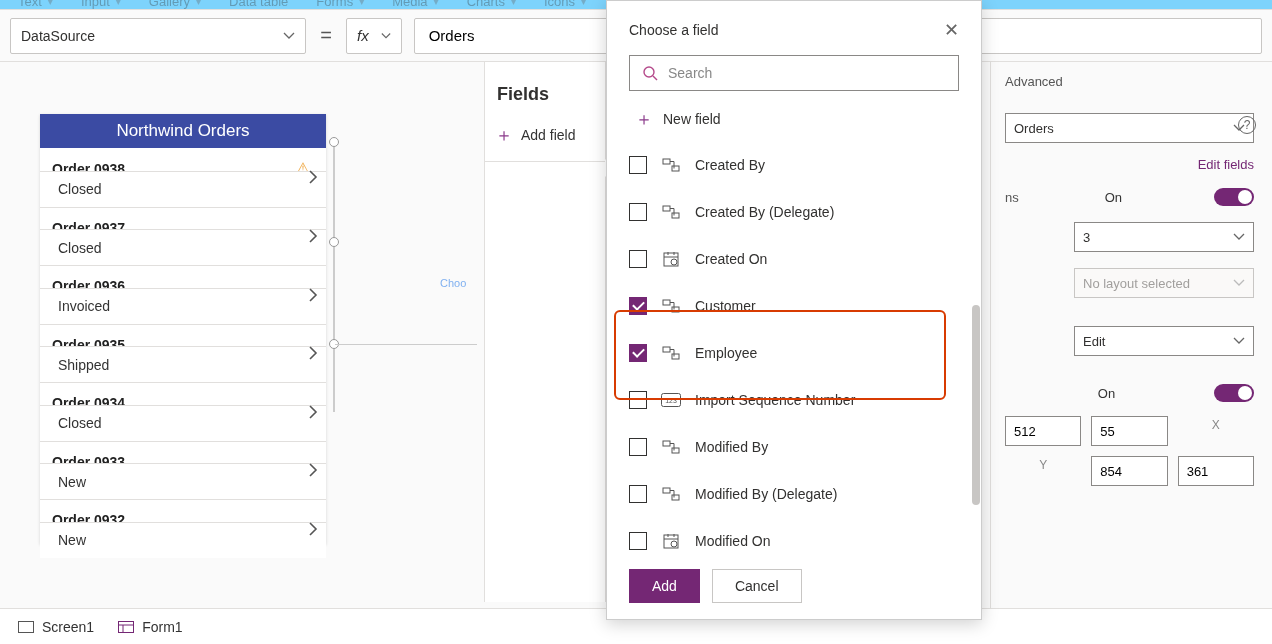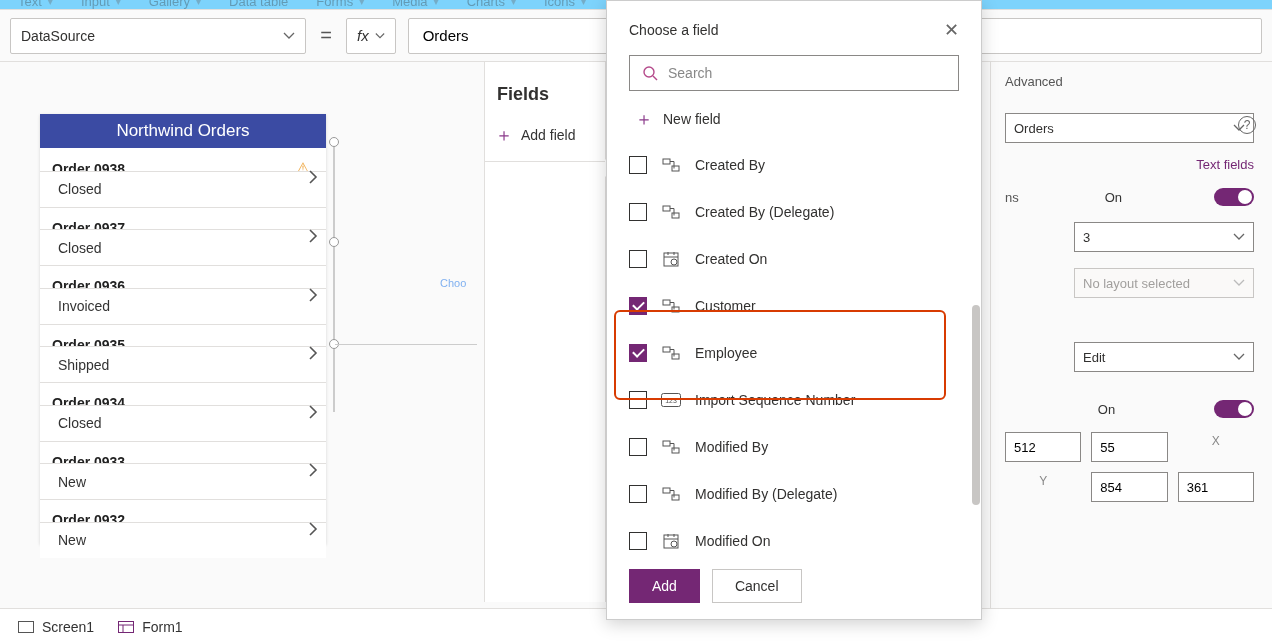--- a/index.html
+++ b/index.html
@@ -4,21 +4,21 @@
 <style>
   *{box-sizing:border-box;margin:0;padding:0;font-family:"Segoe UI",Arial,sans-serif}
   body{width:1272px;height:644px;overflow:hidden;background:#f3f2f1;color:#323130;position:relative}
   .ribbon{height:10px;width:100%;background:#7dd3fc;border-bottom:1px solid #e1dfdd;display:flex;align-items:flex-end;gap:28px;padding:0 18px;font-size:13px;color:#333;overflow:hidden}
   .ribbon .ritem{display:flex;align-items:center;gap:6px;color:#333;opacity:.35}
   .ribbon .chev{font-size:10px;color:#666}
 
   .fxrow{height:52px;background:#fafafa;border-bottom:1px solid #e1dfdd;display:flex;align-items:center;padding:8px 10px;gap:12px}
   .propdd{width:296px;height:36px;border:1px solid #c8c6c4;border-radius:2px;background:#fff;display:flex;align-items:center;justify-content:space-between;padding:0 10px;font-size:14px}
   .eq{font-size:20px;color:#555;font-weight:300;width:16px;text-align:center}
-  .fxbox{height:36px;min-width:44px;border:1px solid #c8c6c4;border-radius:2px;background:#fff;display:flex;align-items:center;padding:0 10px;gap:6px;font-style:italic;color:#333;font-size:15px}
+  .fxbox{height:36px;min-width:44px;border:1px solid #c8c6c4;border-radius:2px;background:#fff;display:flex;align-items:center;padding:0 10px;gap:12px;font-style:italic;color:#333;font-size:15px}
   .fxval{flex:1;height:36px;background:#fff;display:flex;align-items:center;padding:0 14px;font-family:Consolas,monospace;font-size:15px;color:#000;border:1px solid #c8c6c4;border-radius:2px}
 
   .canvas{position:absolute;left:0;top:62px;right:0;bottom:36px;background:#fafafa}
 
   .gallery{position:absolute;left:40px;top:52px;width:286px;height:430px;background:#fff;box-shadow:0 1px 3px rgba(0,0,0,.15)}
   .ghead{height:34px;background:#3b4ba3;color:#fff;font-size:17px;display:flex;align-items:center;justify-content:center}
   .grow{height:58.5px;border-top:1px solid #e1dfdd;display:flex;align-items:center;padding:8px 12px;position:relative}
   .grow:first-of-type{border-top:none}
   .grow .left{flex:1}
   .grow .ttl{font-size:14px;font-weight:600;color:#222}
@@ -395,21 +395,21 @@
 
   <div class="rrow">
     <div class="rsel" style="max-width:100%;width:100%">
       <span>Orders</span>
       <svg width="12" height="12" viewBox="0 0 12 12">
           <path d="M1 3l5 5 5-5" fill="none" stroke="#666" stroke-width="1.3"></path>
         </svg>
     </div>
   </div>
   <div style="text-align:right;margin-top:14px">
-    <span class="editf">Text fields</span>
+    <span class="editf">Edit fields</span>
   </div>
 
   <div class="rrow">
     <span class="lab">ns</span>
     <span class="onlab">On</span>
     <div class="toggle"></div>
   </div>
 
   <div class="rrow">
     <span class="lab"></span>
@@ -424,21 +424,21 @@
   <div class="rrow">
     <span class="lab"></span>
     <div class="rsel dis">
       <span>No layout selected</span>
       <svg width="12" height="12" viewBox="0 0 12 12">
           <path d="M1 3l5 5 5-5" fill="none" stroke="#bbb" stroke-width="1.3"></path>
         </svg>
     </div>
   </div>
 
-  <div class="rrow" style="margin-top:44px">
+  <div class="rrow" style="margin-top:28px">
     <span class="lab"></span>
     <div class="rsel">
       <span>Edit</span>
       <svg width="12" height="12" viewBox="0 0 12 12">
           <path d="M1 3l5 5 5-5" fill="none" stroke="#666" stroke-width="1.3"></path>
         </svg>
     </div>
   </div>
 
   <div class="rrow" style="margin-top:28px">

